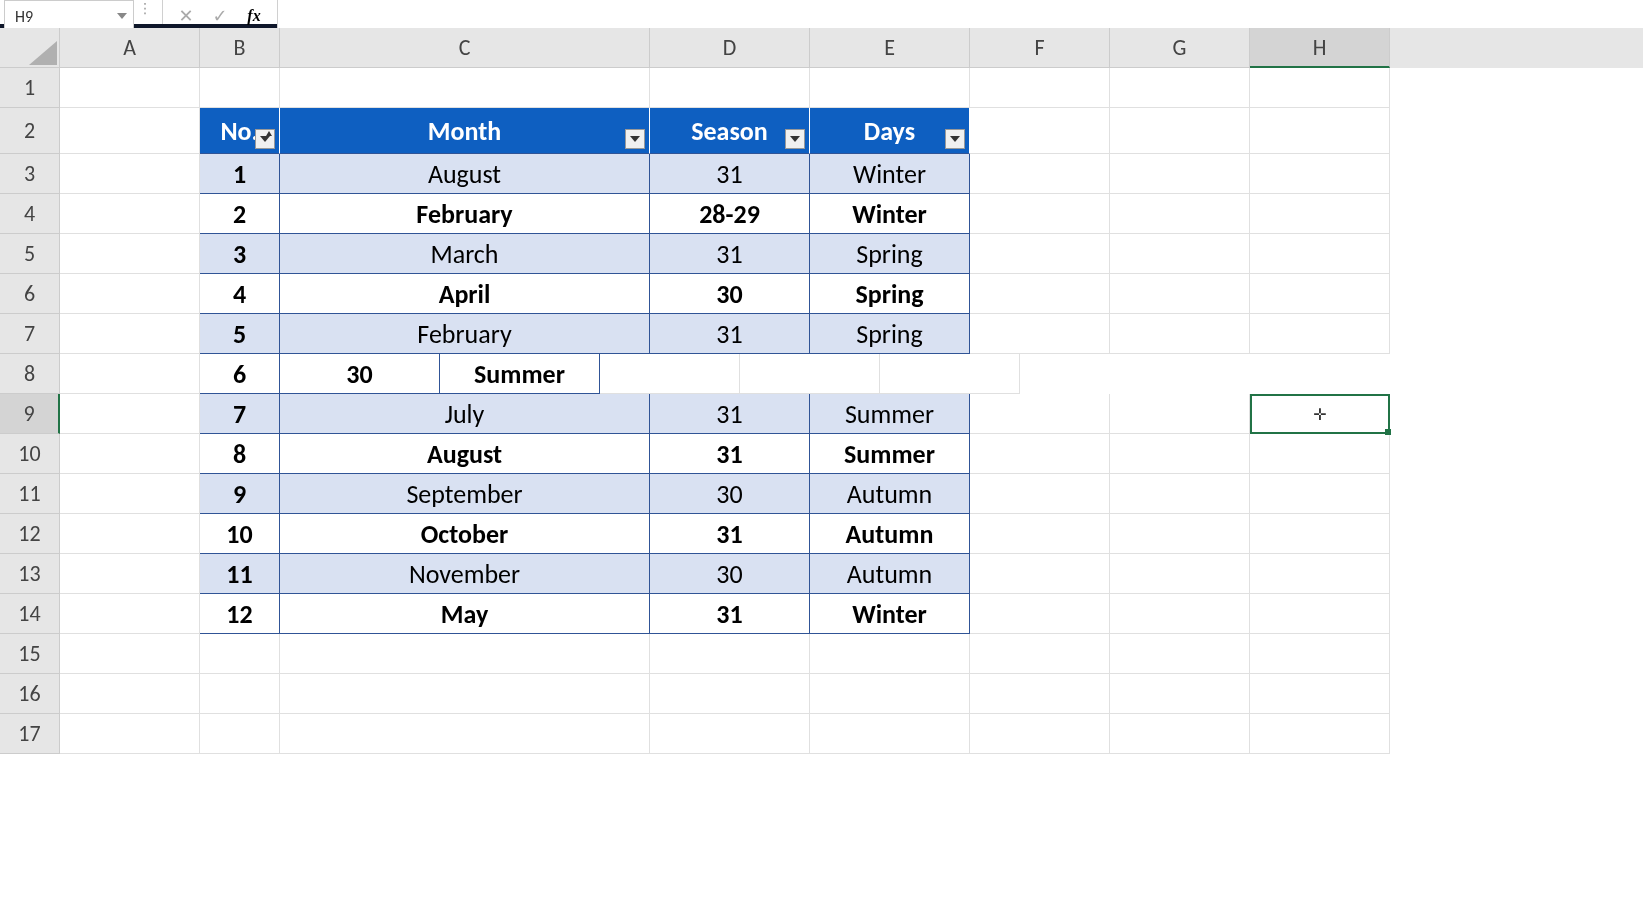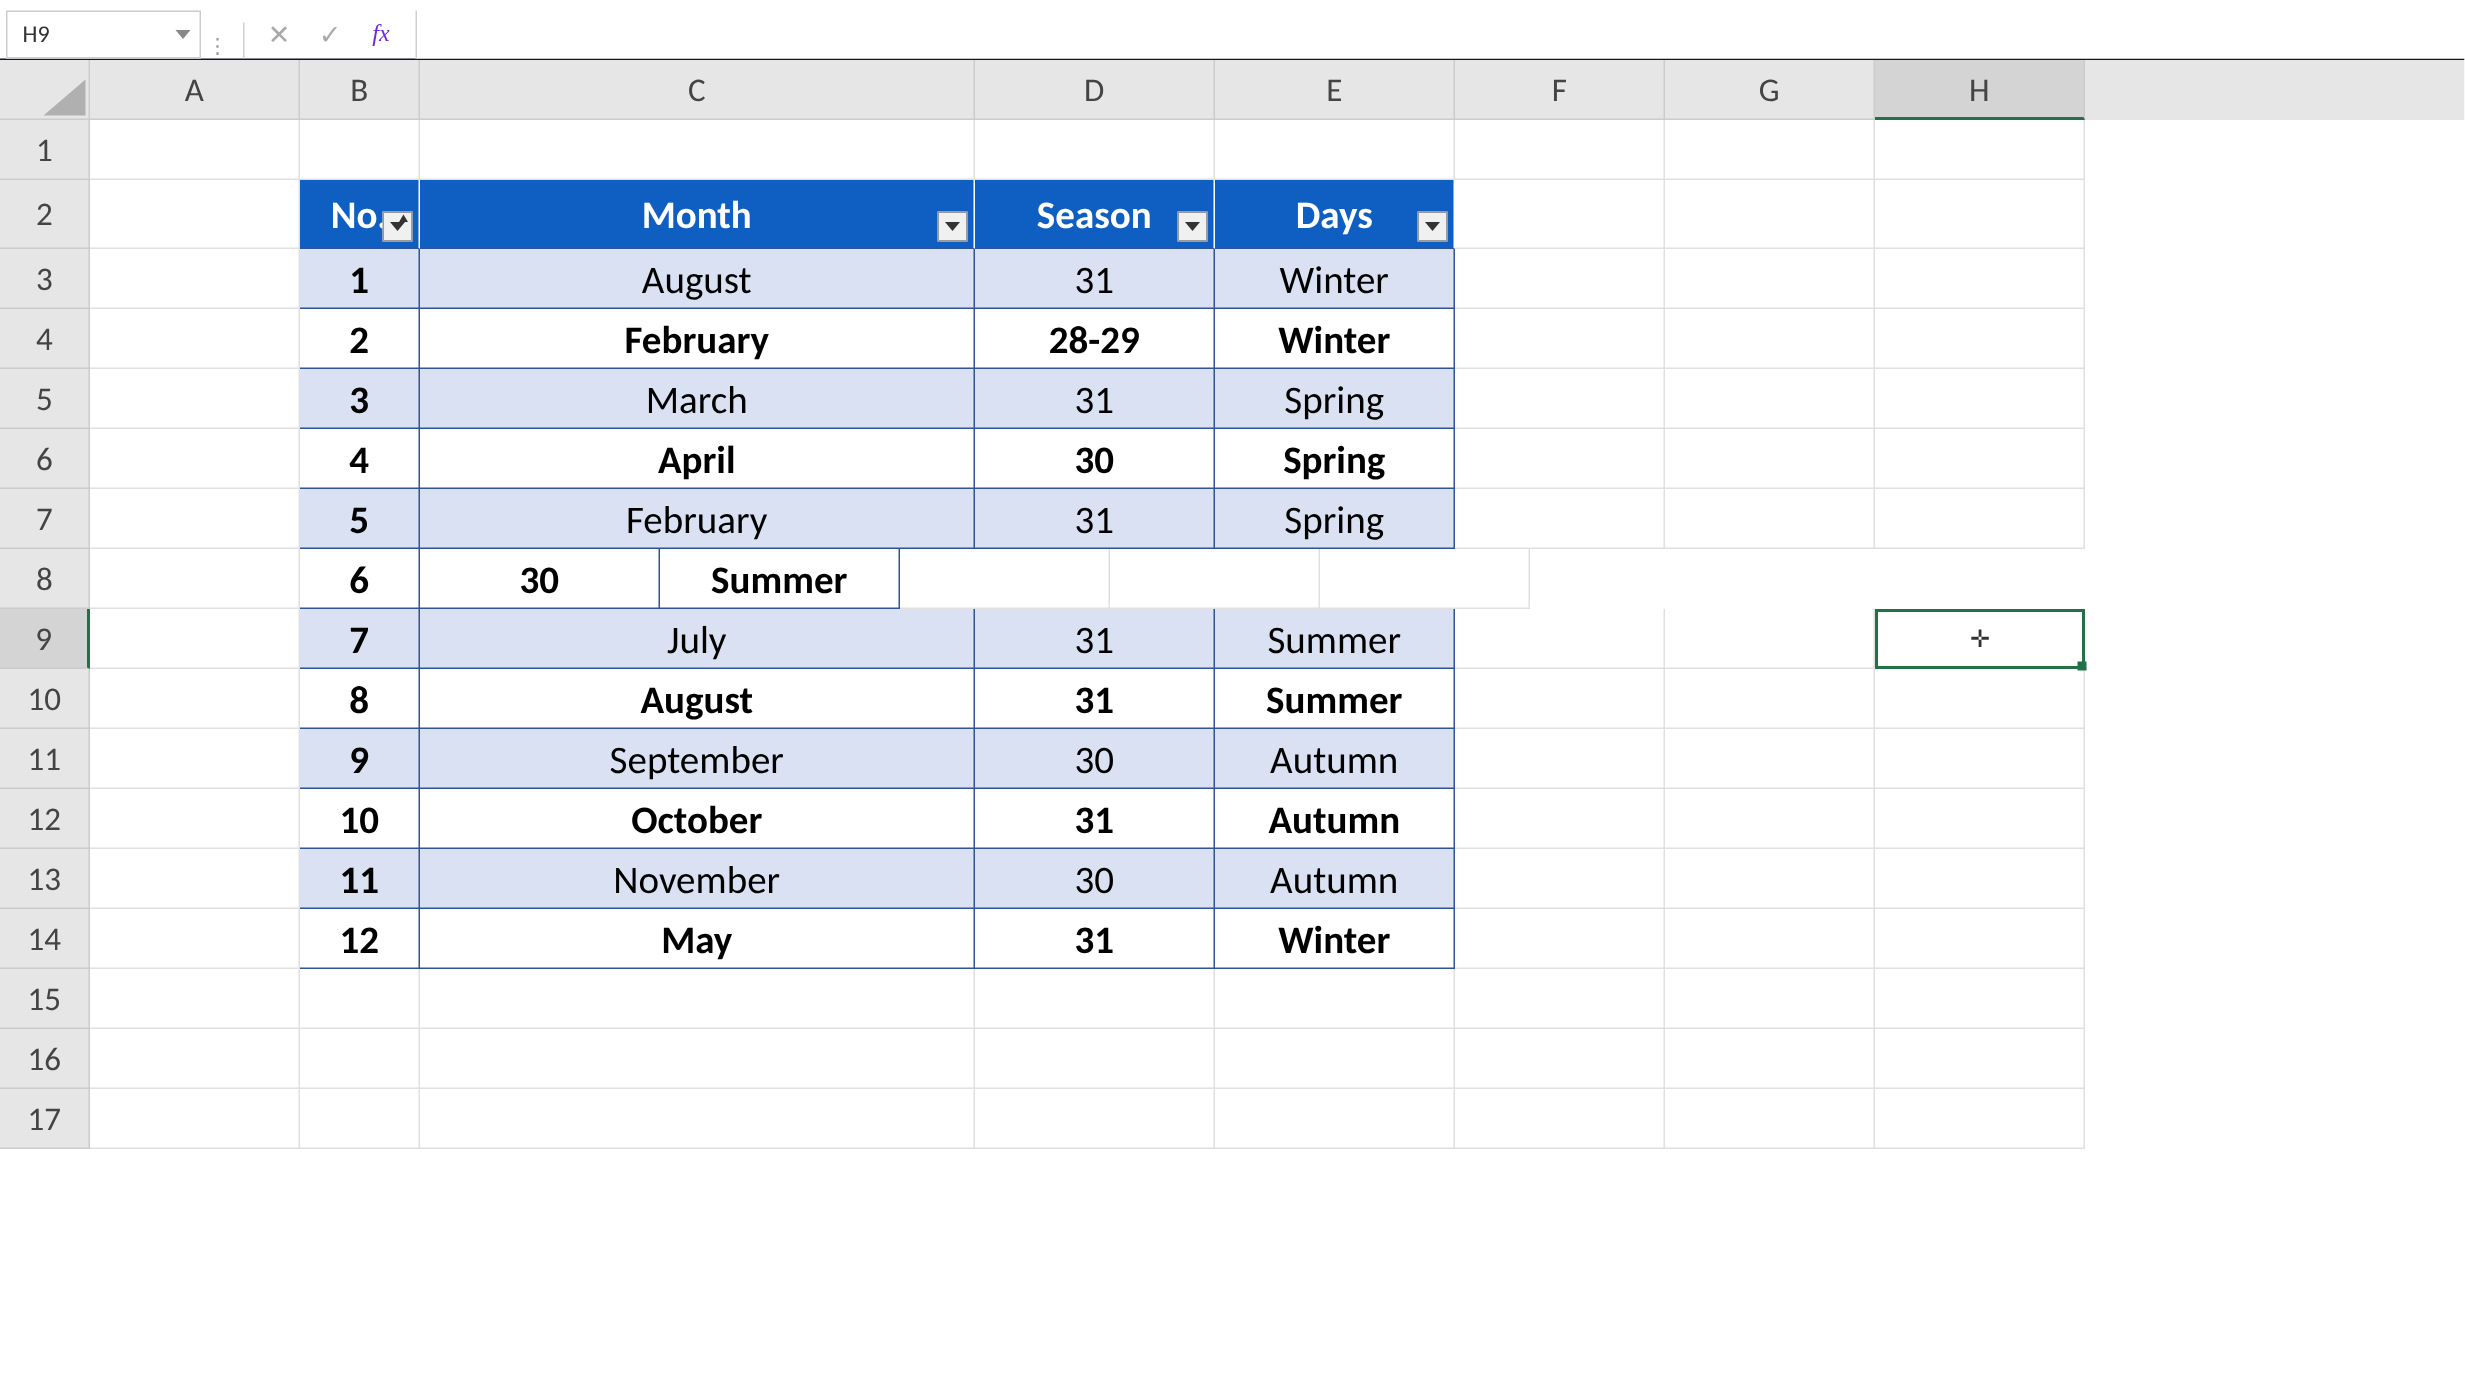--- a/index.html
+++ b/index.html
@@ -9,23 +9,23 @@
     }
     body {
       font-family: Calibri, Arial, sans-serif;
       background: #ffffff;
       overflow: hidden;
     }
     
     
     .formula-bar {
       display: flex;
-      align-items: flex-end;
-      height: 40px;
-      border-bottom: 1px solid #0f172a;
+      align-items: flex-start;
+      height: 28px;
+      border-bottom: 4px solid #0f172a;
       background: #ffffff;
     }
     .name-box {
       width: 130px;
       height: 32px;
       margin: 0 4px;
       display: flex;
       align-items: center;
       justify-content: space-between;
       padding: 0 6px 0 10px;
@@ -58,21 +58,22 @@
       display: flex;
       align-items: center;
       justify-content: center;
       color: #aaa;
       font-size: 18px;
     }
     .fb-btn.fx {
       font-style: italic;
       font-family: 'Times New Roman', serif;
       font-size: 16px;
-      color: #6d28d9;
+      color: #000000;
+      font-weight: bold;
     }
     .formula-input {
       flex: 1;
       height: 32px;
       border: none;
       border-left: 1px solid #d0d0d0;
       margin-left: 6px;
       padding-left: 10px;
       font-size: 16px;
       outline: none;

